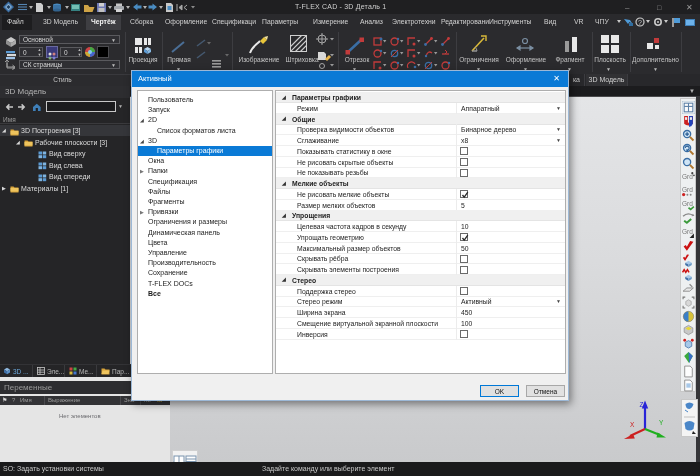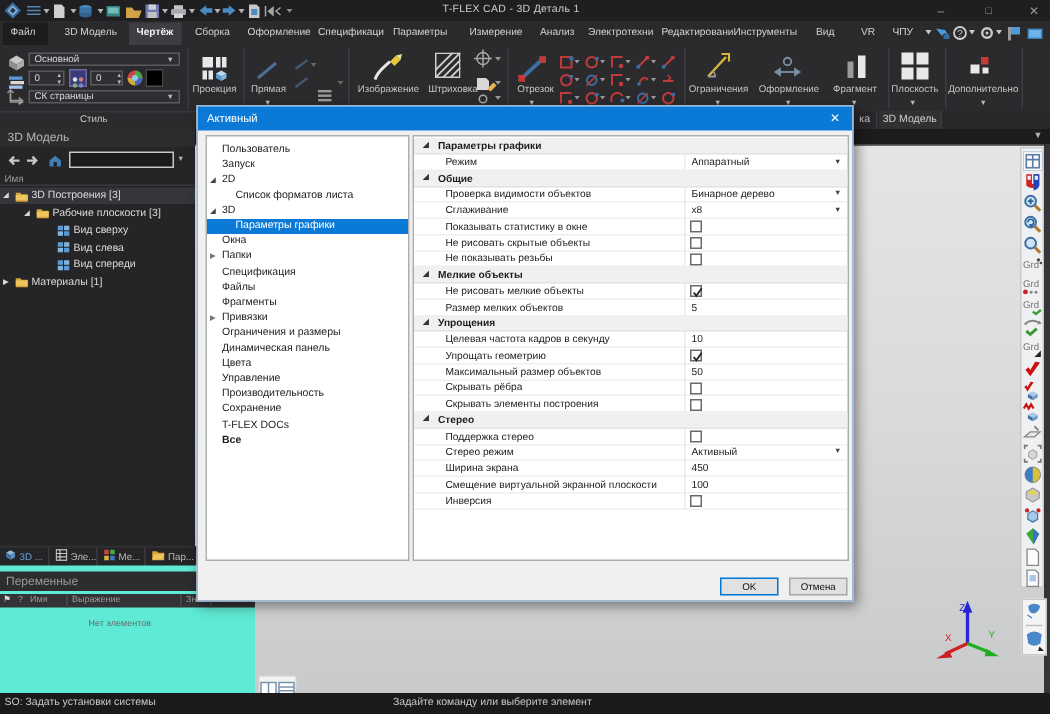--- a/index.html
+++ b/index.html
@@ -10,21 +10,21 @@
 .winbtn { position:absolute; top:4px; color:#9a9a9a; font-size:8px; line-height:7px; }
 #menubar { left:0; top:14px; width:700px; height:16px; background:#2a2a2d; }
 .mtab { position:absolute; top:0; height:16px; line-height:16px; font-size:6.8px; color:#d2d2d2; white-space:nowrap; }
 #ribbon { left:0; top:30px; width:700px; height:44px; background:#2b2b2e; }
 .rsep { position:absolute; top:2px; width:1px; height:40px; background:#3d3d41; }
 .rlabel { position:absolute; font-size:6.5px; color:#c4c4c4; text-align:center; white-space:nowrap; }
 .rdrop { position:absolute; color:#b9b9b9; font-size:5px; }
 #doctabs { left:520px; top:74px; width:180px; height:12px; background:#28282b; }
 #darkstrip { left:130px; top:86px; width:570px; height:11px; background:#1c1c1e; }
 #leftpanel { left:0; top:86px; width:130px; height:377px; background:#252527; }
-#varpanel { z-index:2; left:0; top:377px; width:170px; height:86px; background:#5eead4; }
+#varpanel { z-index:2; left:0; top:377px; width:170px; height:86px; background:#e5e5e5; }
 #lph { position:absolute; left:0; top:0; width:130px; height:12px; background:#2d2d30; color:#b5b5b5; font-size:8px; line-height:12px; padding-left:5px; }
 .treerow { position:absolute; left:0; width:130px; height:11px; line-height:11px; color:#dcdcdc; font-size:7px; white-space:nowrap; }
 #viewport { z-index:0; left:130px; top:96px; width:570px; height:366px; border-top:1px solid #4a4a4c; background:linear-gradient(to bottom,#e4e5e7 0%,#dadbdd 45%,#c9cacc 100%); }
 #rtoolbar { z-index:2; left:680px; top:98px; width:16px; height:294px; background:#eef0f1; border:1px solid #c8c8c8; }
 #statusbar { z-index:5; left:0; top:462px; width:700px; height:14px; background:#1a1a1b; color:#c8c8c8; font-size:7px; line-height:14px; }
 #dialog { z-index:10; left:131px; top:70px; width:438px; height:331px; background:#f0f0f0; border:1px solid #9cb8d6; box-shadow:2px 3px 8px rgba(0,0,0,0.45); }
 #dtitle { position:absolute; left:0; top:0; width:100%; height:16px; background:#0a7ad6; color:#fff; font-size:7.5px; line-height:16px; padding-left:6px; }
 #dtree { position:absolute; left:5px; top:19px; width:136px; height:284px; background:#fff; border:1px solid #aeaeae; overflow:hidden; }
 .dtrow { position:absolute; left:0; width:100%; height:10px; line-height:10px; font-size:7px; color:#1c1c1c; white-space:nowrap; }
 #dgrid { position:absolute; left:143px; top:19px; width:291px; height:284px; background:#fff; border:1px solid #aeaeae; overflow:hidden; }

